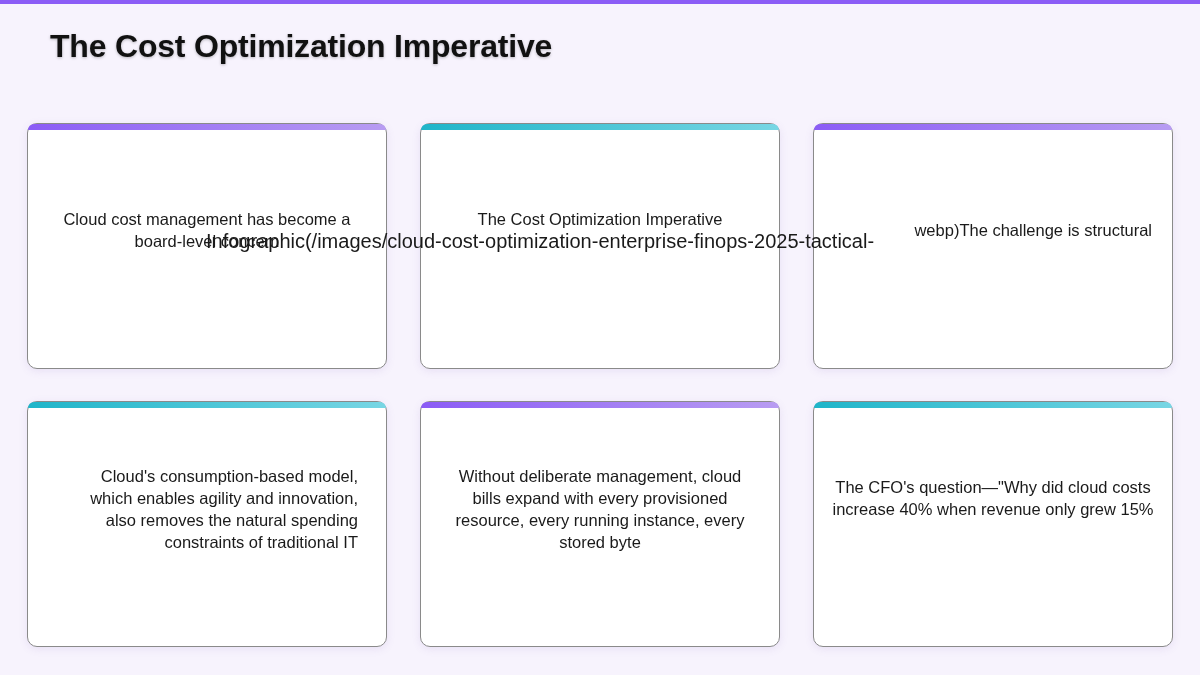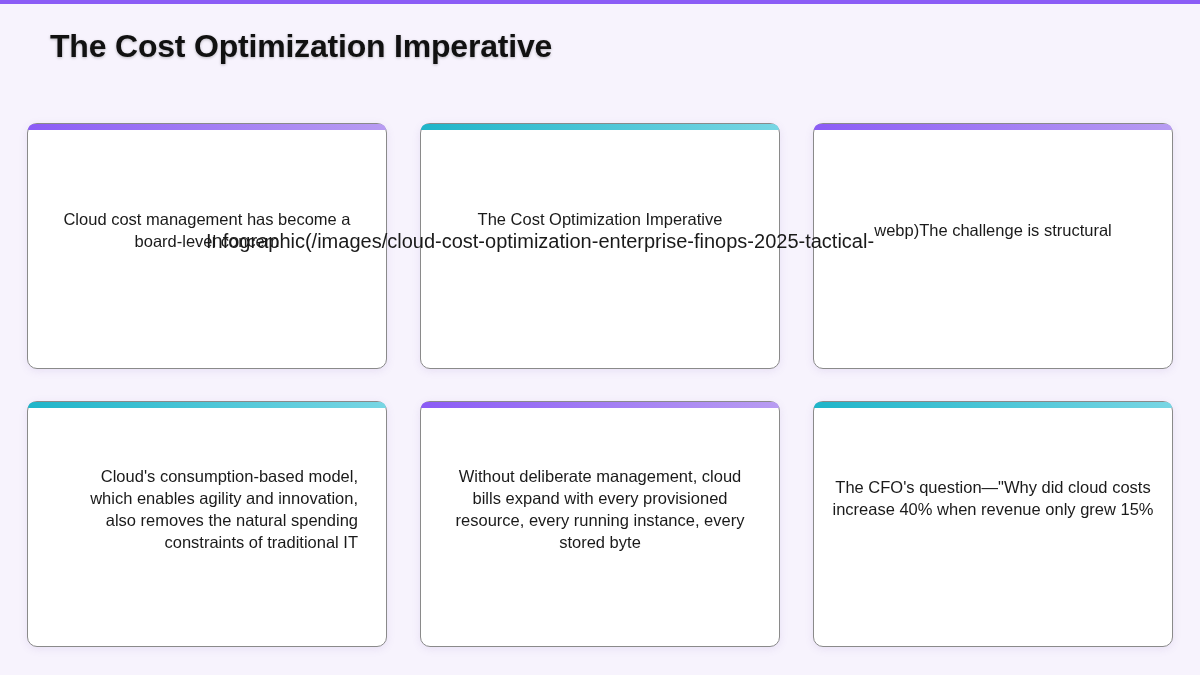--- a/index.html
+++ b/index.html
@@ -67,21 +67,21 @@
 
 <div class="card" style="left:420px; top:123px;">
   <div class="card-accent accent-teal"></div>
   <div class="card-body" style="top:84px;">
     <div>The Cost Optimization Imperative</div>
   </div>
 </div>
 
 <div class="card" style="left:813px; top:123px;">
   <div class="card-accent accent-purple"></div>
-  <div class="card-body" style="top:95px;">webp)The challenge is structural</div>
+  <div class="card-body" style="top:95px;text-align:right;">webp)The challenge is structural</div>
 </div>
 
 <div class="overflow-text" style="left:206px; top:230px;">Infographic(/images/cloud-cost-optimization-enterprise-finops-2025-tactical-</div>
 
 <div class="card" style="left:27px; top:401px;">
   <div class="card-accent accent-teal"></div>
   <div class="card-body" style="top:63px; padding:0 28px;text-align:right;">Cloud's consumption-based model, which enables agility and innovation, also removes the natural spending constraints of traditional IT</div>
 </div>
 
 <div class="card" style="left:420px; top:401px;">

